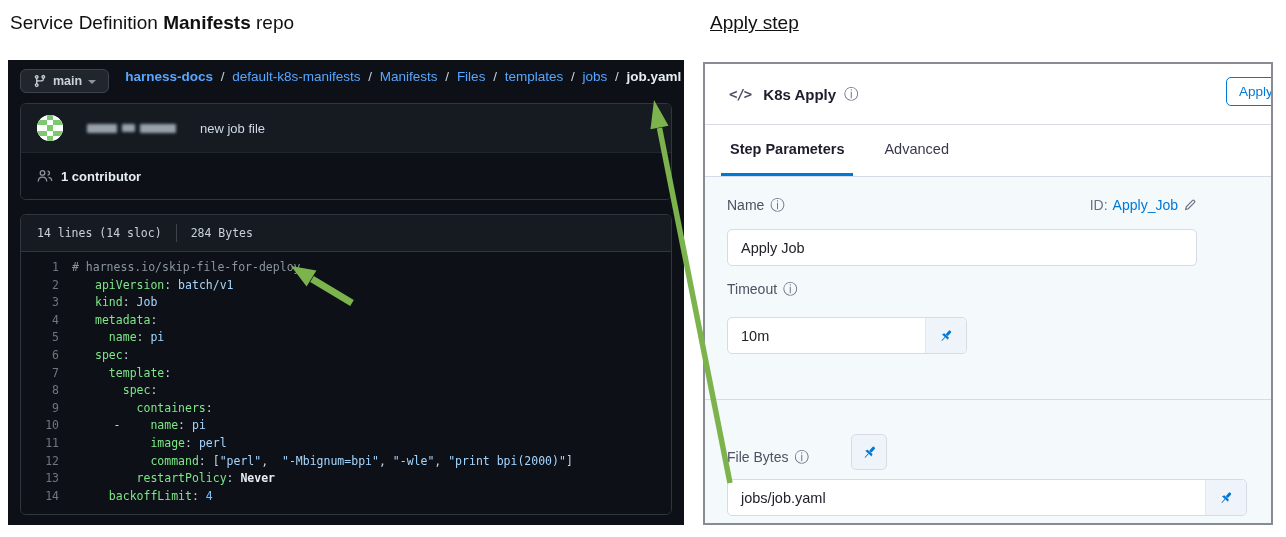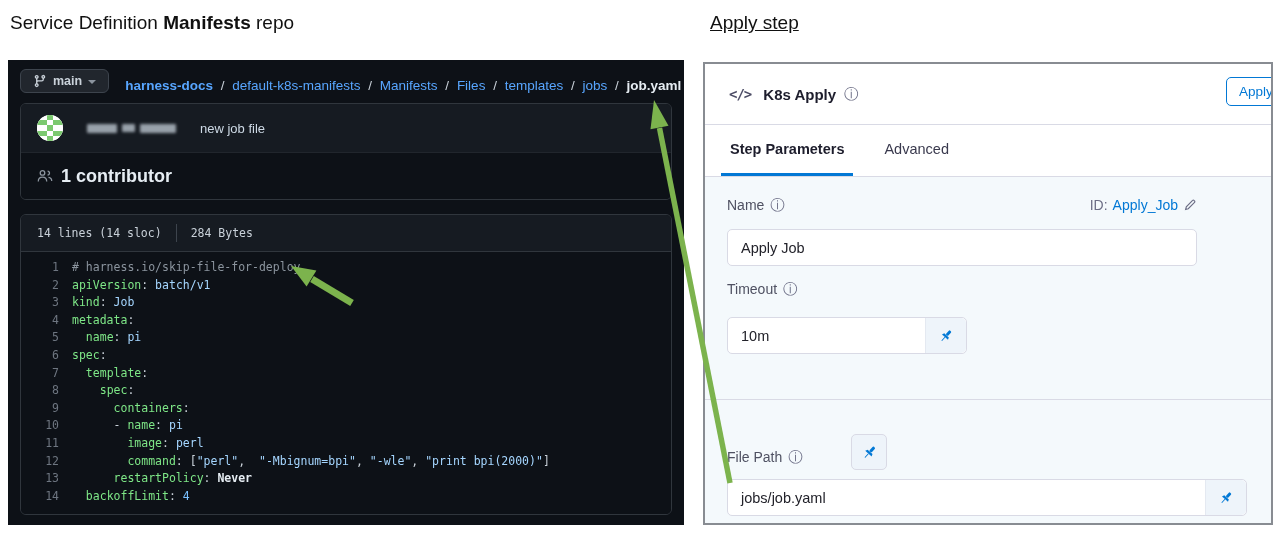--- a/index.html
+++ b/index.html
@@ -10,54 +10,54 @@
   .page-title{position:absolute;top:12px;font-size:19px;color:#111;}
   #left-title{left:10px;}
   #right-title{left:710px;text-decoration:underline;}
   .bold{font-weight:bold;}
 
   
   .gh-panel{
     position:absolute;left:8px;top:60px;width:676px;height:465px;
     background:#0d1117;color:#c9d1d9;font-size:13px;overflow:hidden;
   }
-  .gh-header{display:flex;align-items:flex-end;gap:16px;padding:9px 4px 8px 12px;}
+  .gh-header{display:flex;align-items:flex-start;gap:16px;padding:9px 4px 8px 12px;}
   .branch-btn{
     display:inline-flex;align-items:center;gap:6px;background:#21262d;
     border:1px solid #3d444d;border-radius:6px;padding:4px 12px;color:#c9d1d9;
     font-size:12.5px;font-weight:bold;cursor:pointer;
   }
   .caret-down{width:0;height:0;border-left:4px solid transparent;border-right:4px solid transparent;border-top:4px solid #8b949e;margin-top:1px;}
   .breadcrumb{font-size:13.5px;white-space:nowrap;}
   .bc-link{color:#58a6ff;cursor:pointer;}
   .bc-root{font-weight:bold;}
   .bc-sep{color:#c9d1d9;margin:0 4px;}
   .bc-current{color:#e6edf3;font-weight:bold;}
 
   .commit-box{margin:2px 12px 0 12px;border:1px solid #30363d;border-radius:6px;overflow:hidden;}
   .commit-row{display:flex;align-items:center;gap:24px;background:#161b22;padding:10px 16px;height:28px;}
   .avatar{width:26px;height:26px;border-radius:50%;overflow:hidden;background:#fff;flex:0 0 auto;filter:blur(.3px);}
   .blur-name{display:inline-flex;gap:5px;align-items:center;filter:blur(1.6px);}
   .blur-name span{display:inline-block;height:9px;background:#98a1aa;border-radius:1px;}
   .commit-msg{color:#cdd9e5;font-size:13px;}
   .contrib-row{display:flex;align-items:center;gap:8px;background:#0d1117;border-top:1px solid #21262d;padding:13px 16px;height:20px;}
-  .contrib-text{color:#e6edf3;font-weight:bold;font-size:18px;}
+  .contrib-text{color:#e6edf3;font-weight:bold;font-size:13px;}
 
   .code-box{margin:14px 12px 0 12px;border:1px solid #30363d;border-radius:6px;overflow:hidden;}
   .code-meta{
     display:flex;align-items:center;gap:14px;background:#161b22;border-bottom:1px solid #30363d;
     padding:9px 16px;font-family:"DejaVu Sans Mono", monospace;font-size:11.5px;color:#c9d1d9;height:18px;
   }
   .meta-divider{width:1px;height:18px;background:#3d444d;}
   .code-area{background:#0d1117;padding:7px 0 9px 0;}
   .code-line{display:flex;line-height:17.6px;font-family:"DejaVu Sans Mono", monospace;font-size:11.5px;}
   .ln{width:38px;text-align:right;padding-right:13px;color:#6e7681;flex:0 0 auto;cursor:pointer;}
   .lc{white-space:pre;}
   .tok-c{color:#8b949e;}
-  .tok-k{color:#7ee787;}
+  .tok-k{color:#7ee787;margin-left:23px;}
   .tok-s{color:#a5d6ff;}
   .tok-n{color:#79c0ff;}
   .tok-p{color:#c9d1d9;}
   .tok-w{color:#e6edf3;font-weight:bold;}
 
   
   .hn-panel{
     position:absolute;left:703px;top:62px;width:570px;height:463px;background:#ffffff;
     border:2px solid #888c92;box-sizing:border-box;overflow:hidden;
   }
@@ -261,21 +261,21 @@
               <rect x="7.55" y="9.5" width="0.9" height="5" rx="0.45"></rect>
             </g>
           </svg>
       </span>
     </div>
 
     <div class="content-divider"></div>
 
     <div class="filepath-row">
       <span class="field-label">
-        <span>File Path</span>
+        <span>File Bytes</span>
         <span class="info-icon">ⓘ</span>
       </span>
       <span class="pin-button">
         <svg width="17" height="17" viewBox="0 0 16 16">
             <g fill="#0278d5" transform="rotate(42 8 8)">
               <rect x="6.6" y="1.2" width="2.8" height="5.8" rx="1"></rect>
               <path d="M4.9 7.2h6.2l.9 2.3H4z"></path>
               <rect x="7.55" y="9.5" width="0.9" height="5" rx="0.45"></rect>
             </g>
           </svg>

